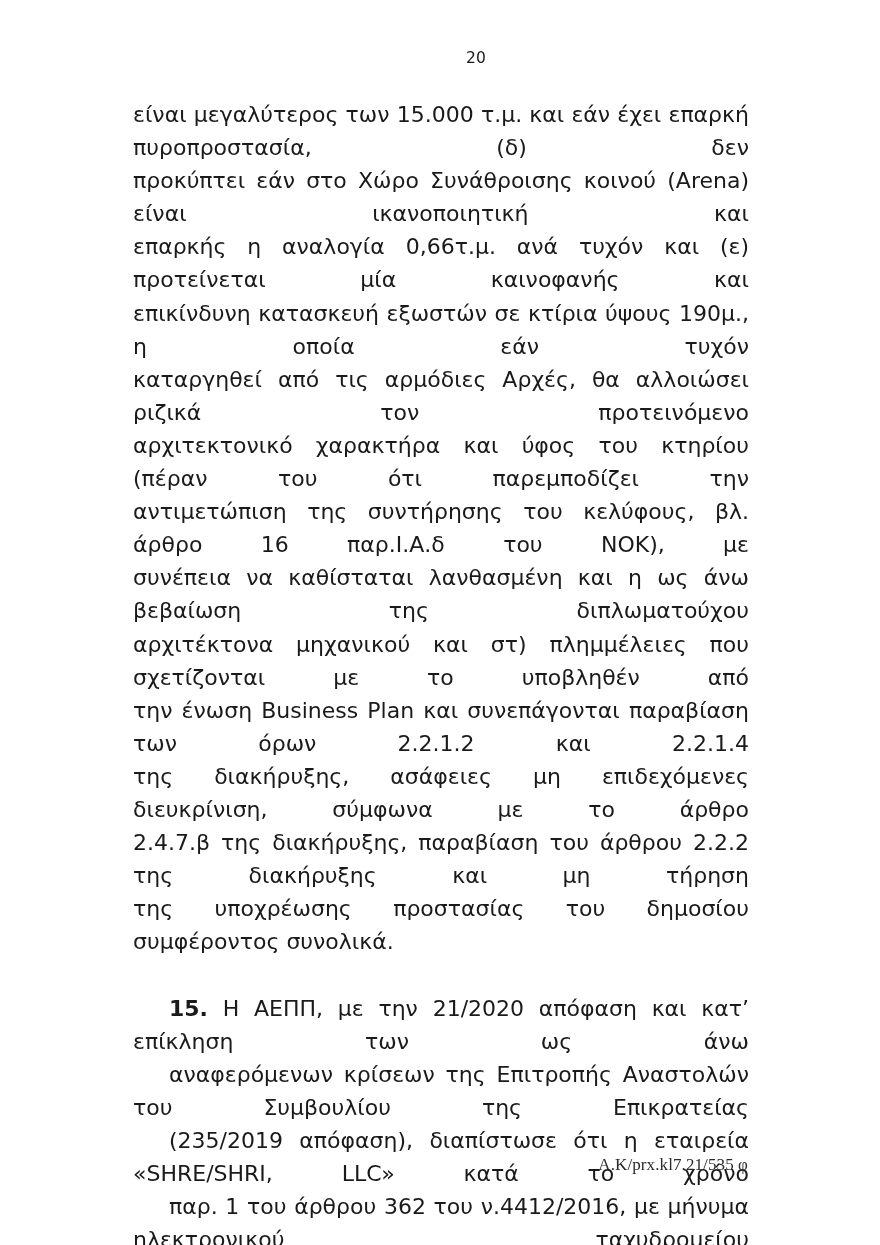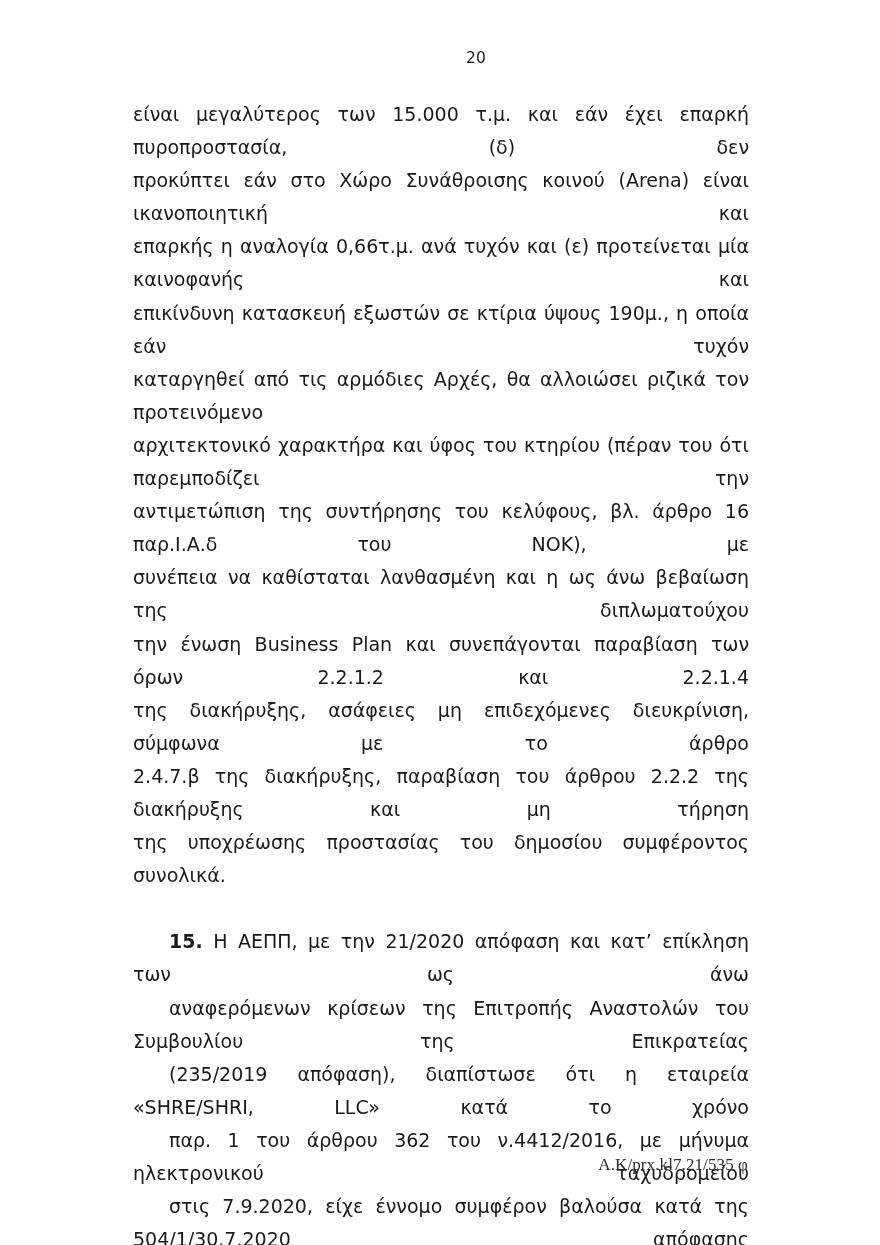--- a/index.html
+++ b/index.html
@@ -35,21 +35,21 @@
     padding-left: 36px;
   }
   .content {
     position: absolute;
     left: 133px;
     top: 98px;
     width: 616px;
   }
   .para {
     margin: 0;
-    font-size: 19px;
+    font-size: 22px;
     line-height: 33.1px;
     text-align: justify;
     text-justify: inter-word;
     color: #1a1a1a;
     hyphens: none;
   }
   .para + .para {
     margin-top: 33.1px;
   }
   .para-indent {
@@ -91,20 +91,21 @@
 
     <p class="para">
         <span class="ln">είναι μεγαλύτερος των 15.000 τ.μ. και εάν έχει επαρκή πυροπροστασία, (δ) δεν</span>
         <span class="ln">προκύπτει εάν στο Χώρο Συνάθροισης κοινού (Arena) είναι ικανοποιητική και</span>
         <span class="ln">επαρκής η αναλογία 0,66τ.μ. ανά τυχόν και (ε) προτείνεται μία καινοφανής και</span>
         <span class="ln">επικίνδυνη κατασκευή εξωστών σε κτίρια ύψους 190μ., η οποία εάν τυχόν</span>
         <span class="ln">καταργηθεί από τις αρμόδιες Αρχές, θα αλλοιώσει ριζικά τον προτεινόμενο</span>
         <span class="ln">αρχιτεκτονικό χαρακτήρα και ύφος του κτηρίου (πέραν του ότι παρεμποδίζει την</span>
         <span class="ln">αντιμετώπιση της συντήρησης του κελύφους, βλ. άρθρο 16 παρ.Ι.Α.δ του ΝΟΚ), με</span>
         <span class="ln">συνέπεια να καθίσταται λανθασμένη και η ως άνω βεβαίωση της διπλωματούχου</span>
+        <span class="ln">αρχιτέκτονα μηχανικού και στ) πλημμέλειες που σχετίζονται με το υποβληθέν από</span>
         <span class="ln">την ένωση Business Plan και συνεπάγονται παραβίαση των όρων 2.2.1.2 και 2.2.1.4</span>
         <span class="ln">της διακήρυξης, ασάφειες μη επιδεχόμενες διευκρίνιση, σύμφωνα με το άρθρο</span>
         <span class="ln">2.4.7.β της διακήρυξης, παραβίαση του άρθρου 2.2.2 της διακήρυξης και μη τήρηση</span>
         <span class="ln last">της υποχρέωσης προστασίας του δημοσίου συμφέροντος συνολικά.</span>
       </p>
 
     <p class="para para-indent">
         <span class="ln"><span class="bold">15.</span> Η ΑΕΠΠ, με την 21/2020 απόφαση και κατ’ επίκληση των ως άνω</span>
         <span class="ln">αναφερόμενων κρίσεων της Επιτροπής Αναστολών του Συμβουλίου της Επικρατείας</span>
         <span class="ln">(235/2019 απόφαση), διαπίστωσε ότι η εταιρεία «SHRE/SHRI, LLC» κατά το χρόνο</span>

